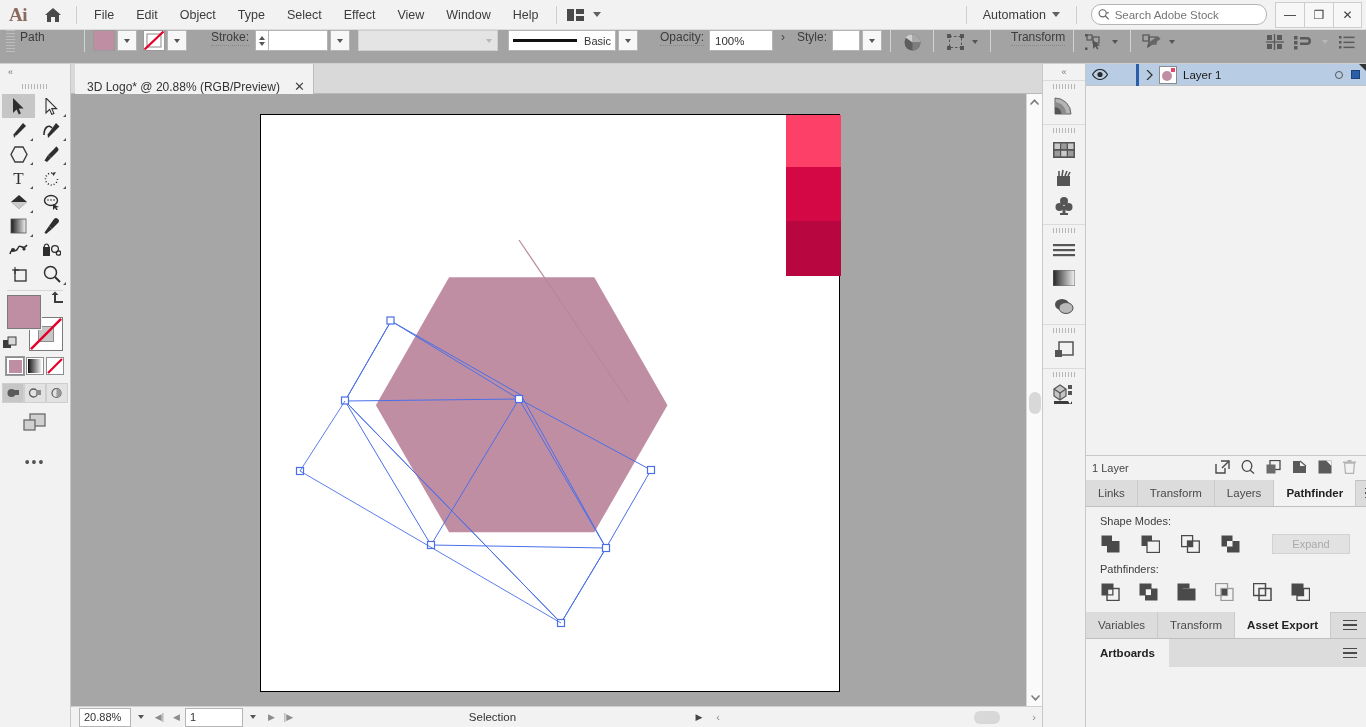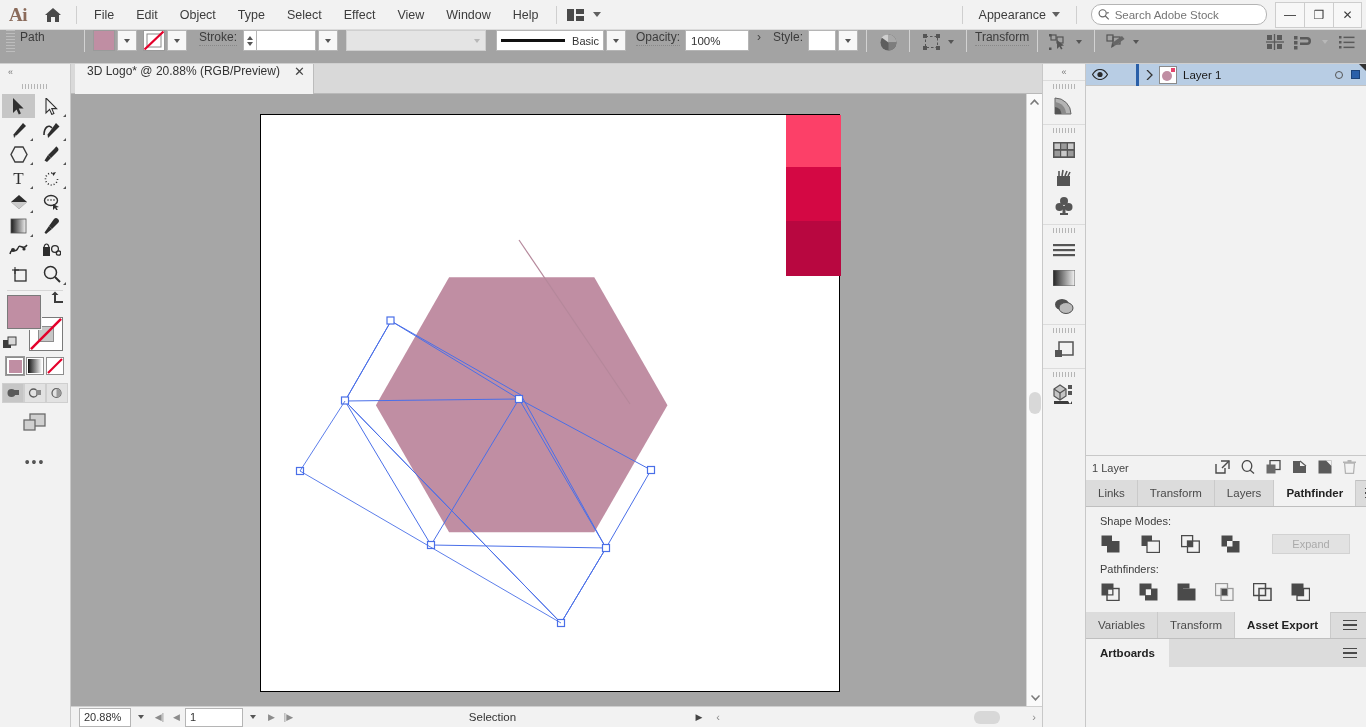--- a/index.html
+++ b/index.html
@@ -49,21 +49,21 @@
 
   
   .controlbar {
     position:absolute; left:0; top:30px; width:1366px; height:34px;
     background:#a3a3a3; border-bottom:1px solid #cfcfcf;
     display:flex; align-items:flex-start; padding:0 6px;
   }
   .grip { width:9px; height:22px; margin-right:5px;
     background:repeating-linear-gradient(to bottom,#bdbdbd 0 1px,transparent 1px 3px); }
   .cb-label { font-size:12px; color:#3c3c3c; }
-  .cb-label.dotted { border-bottom:1px dotted #888; padding-bottom:1px; }
+  .cb-label.dotted { border-bottom:1px dotted #888; padding-bottom:1px;margin-left:12px; }
   .cb-sep { width:1px; height:22px; background:#d2d2d2; margin:0 8px; }
   .swatch-btn {
     width:22px; height:21px; border:1px solid #9a9a9a; background:#fff; display:inline-block;
   }
   .drop-arrow {
     width:20px; height:21px; border:1px solid #b5b5b5; background:#f7f7f7;
     display:flex; align-items:center; justify-content:center; margin-left:2px;
   }
   .caret-sm { width:0;height:0;border-left:3.5px solid transparent;border-right:3.5px solid transparent;border-top:4px solid #555; }
   .caret-sm.grey { border-top-color:#b8b8b8; }
@@ -121,21 +121,21 @@
   .screen-row { display:flex; justify-content:center; margin-top:10px; }
   .dots { text-align:center; margin-top:18px; color:#555; letter-spacing:2px; font-size:14px; }
 
   
   .tabbar {
     position:absolute; left:71px; top:64px; width:971px; height:30px;
     background:#d9d9d9; border-bottom:1px solid #b9b9b9;
   }
   .doctab {
     position:absolute; left:4px; top:0; height:30px; background:#f2f2f2;
-    display:flex; align-items:flex-start; padding:0 8px 0 12px; gap:14px;
+    display:flex; align-items:flex-end; padding:0 8px 0 12px; gap:14px;
     border-right:1px solid #bcbcbc;
   }
   .doctab .title { font-size:12px; color:#333; }
   .doctab .x { font-size:13px; color:#444; cursor:pointer; }
 
   
   .canvaswrap {
     position:absolute; left:71px; top:94px; width:971px; height:612px;
     background:#a6a6a6; overflow:hidden;
   }
@@ -264,21 +264,21 @@
       <svg width="17" height="12" viewBox="0 0 17 12">
         <rect x="0" y="0" width="7" height="12" fill="#4a4a4a"></rect>
         <rect x="9" y="0" width="8" height="5" fill="#4a4a4a"></rect>
         <rect x="9" y="7" width="8" height="5" fill="#4a4a4a"></rect>
       </svg>
       <span class="caret" style="margin-left:5px;"></span>
     </div>
     <div class="mb-right">
       <div class="vsep"></div>
       <div class="ws-switch">
-        <span>Appearance</span>
+        <span>Automation</span>
         <span class="caret"></span>
       </div>
       <div class="vsep"></div>
       <div class="search-box">
         <svg width="13" height="13" viewBox="0 0 13 13">
           <circle cx="5.2" cy="5.2" r="4" fill="none" stroke="#666" stroke-width="1.3"></circle>
           <line x1="8.2" y1="8.2" x2="12" y2="12" stroke="#666" stroke-width="1.3"></line>
           <path d="M9.5 4 L12.5 4 L11 6 Z" fill="#666"></path>
         </svg>
         <input type="text" placeholder="Search Adobe Stock" style="">

